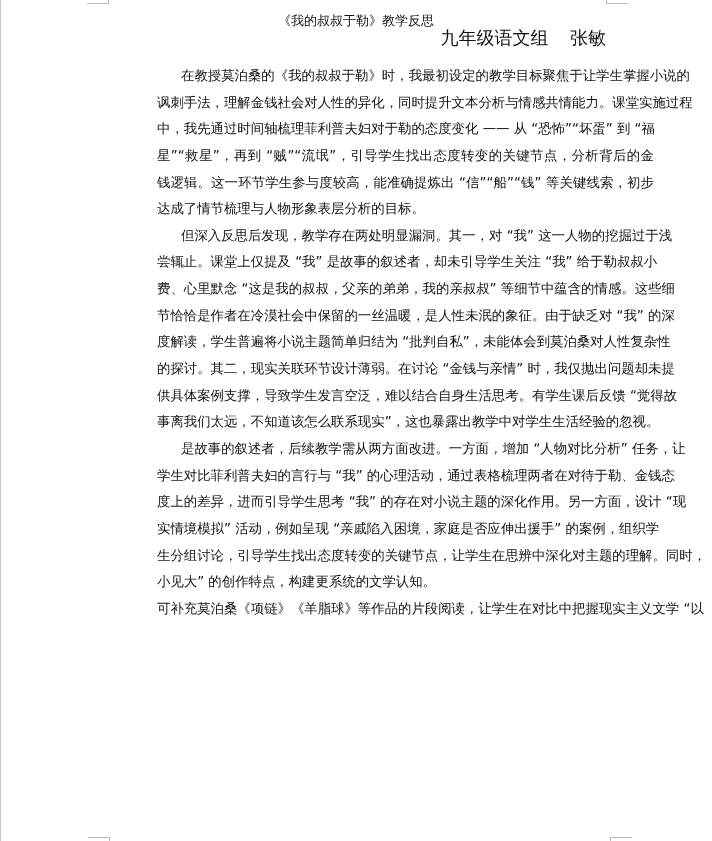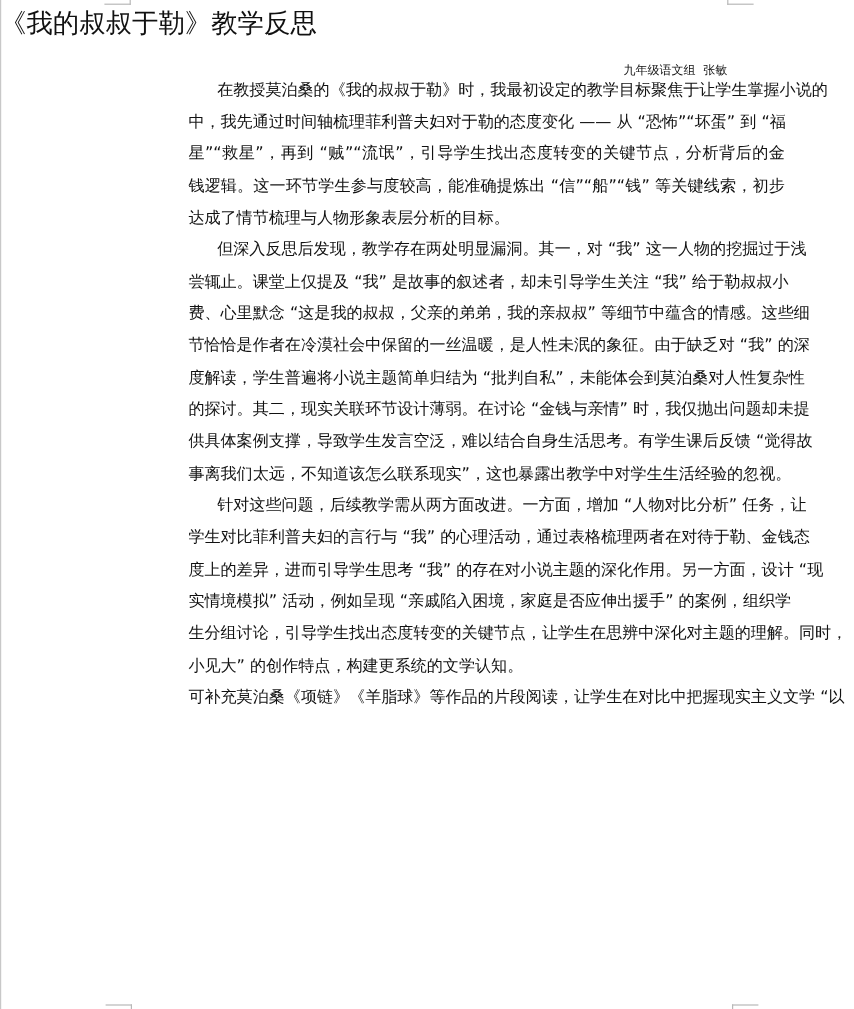--- a/index.html
+++ b/index.html
@@ -30,31 +30,33 @@
   }
   .corner.tl { left: 87px; top: 0; border-width: 0 1px 1px 0; }
   .corner.tr { left: 606px; top: 0; border-width: 0 0 1px 1px; }
   .corner.bl { left: 88px; top: 837px; border-width: 1px 1px 0 0; }
   .corner.br { left: 610px; top: 837px; border-width: 1px 0 0 1px; }
 
   .title {
     position: absolute;
     left: 0; width: 712px;
     top: 10px;
-    font-size: 22px;
+    text-align: center;
+    font-size: 13px;
     line-height: 22px;
     letter-spacing: 0px;
   }
   .author {
     position: absolute;
     right: 106px;
-    top: 52px;
-    font-size: 10px;
+    top: 31px;
+    font-size: 18px;
     line-height: 16px;
     white-space: pre;
+    font-family: Liberation Mono, monospace;
   }
   .body-text {
     position: absolute;
     left: 109px;
     top: 63px;
     width: 497px;
     font-size: 13.4px;
     margin-left: 48px;
   }
   .line {
@@ -77,37 +79,38 @@
 <div class="corner tr"></div>
 <div class="corner bl"></div>
 <div class="corner br"></div>
 
 <div class="title">《我的叔叔于勒》教学反思</div>
 <div class="author">九年级语文组  张敏</div>
 
 <div class="body-text">
   <div>
     <span class="line indent">在教授莫泊桑的《我的叔叔于勒》时，我最初设定的教学目标聚焦于让学生掌握小说的</span>
+    <span class="line">讽刺手法，理解金钱社会对人性的异化，同时提升文本分析与情感共情能力。课堂实施过程</span>
     <span class="line">中，我先通过时间轴梳理菲利普夫妇对于勒的态度变化 —— 从 “恐怖”“坏蛋” 到 “福</span>
     <span class="line">星”“救星”，再到 “贼”“流氓”，引导学生找出态度转变的关键节点，分析背后的金</span>
     <span class="line">钱逻辑。这一环节学生参与度较高，能准确提炼出 “信”“船”“钱” 等关键线索，初步</span>
     <span class="line last">达成了情节梳理与人物形象表层分析的目标。</span>
   </div>
   <div>
     <span class="line indent">但深入反思后发现，教学存在两处明显漏洞。其一，对 “我” 这一人物的挖掘过于浅</span>
     <span class="line">尝辄止。课堂上仅提及 “我” 是故事的叙述者，却未引导学生关注 “我” 给于勒叔叔小</span>
     <span class="line">费、心里默念 “这是我的叔叔，父亲的弟弟，我的亲叔叔” 等细节中蕴含的情感。这些细</span>
     <span class="line">节恰恰是作者在冷漠社会中保留的一丝温暖，是人性未泯的象征。由于缺乏对 “我” 的深</span>
     <span class="line">度解读，学生普遍将小说主题简单归结为 “批判自私”，未能体会到莫泊桑对人性复杂性</span>
     <span class="line">的探讨。其二，现实关联环节设计薄弱。在讨论 “金钱与亲情” 时，我仅抛出问题却未提</span>
     <span class="line">供具体案例支撑，导致学生发言空泛，难以结合自身生活思考。有学生课后反馈 “觉得故</span>
     <span class="line last">事离我们太远，不知道该怎么联系现实”，这也暴露出教学中对学生生活经验的忽视。</span>
   </div>
   <div>
-    <span class="line indent">针对这些问题，后续教学需从两方面改进。一方面，增加 “人物对比分析” 任务，让</span>
+    <span class="line indent">是故事的叙述者，后续教学需从两方面改进。一方面，增加 “人物对比分析” 任务，让</span>
     <span class="line">学生对比菲利普夫妇的言行与 “我” 的心理活动，通过表格梳理两者在对待于勒、金钱态</span>
     <span class="line">度上的差异，进而引导学生思考 “我” 的存在对小说主题的深化作用。另一方面，设计 “现</span>
     <span class="line">实情境模拟” 活动，例如呈现 “亲戚陷入困境，家庭是否应伸出援手” 的案例，组织学</span>
     <span class="line">生分组讨论，引导学生找出态度转变的关键节点，让学生在思辨中深化对主题的理解。同时，</span>
     <span class="line last">小见大” 的创作特点，构建更系统的文学认知。</span>
     <span class="line">可补充莫泊桑《项链》《羊脂球》等作品的片段阅读，让学生在对比中把握现实主义文学 “以</span>
   </div>
 </div>
 
 </body></html>

